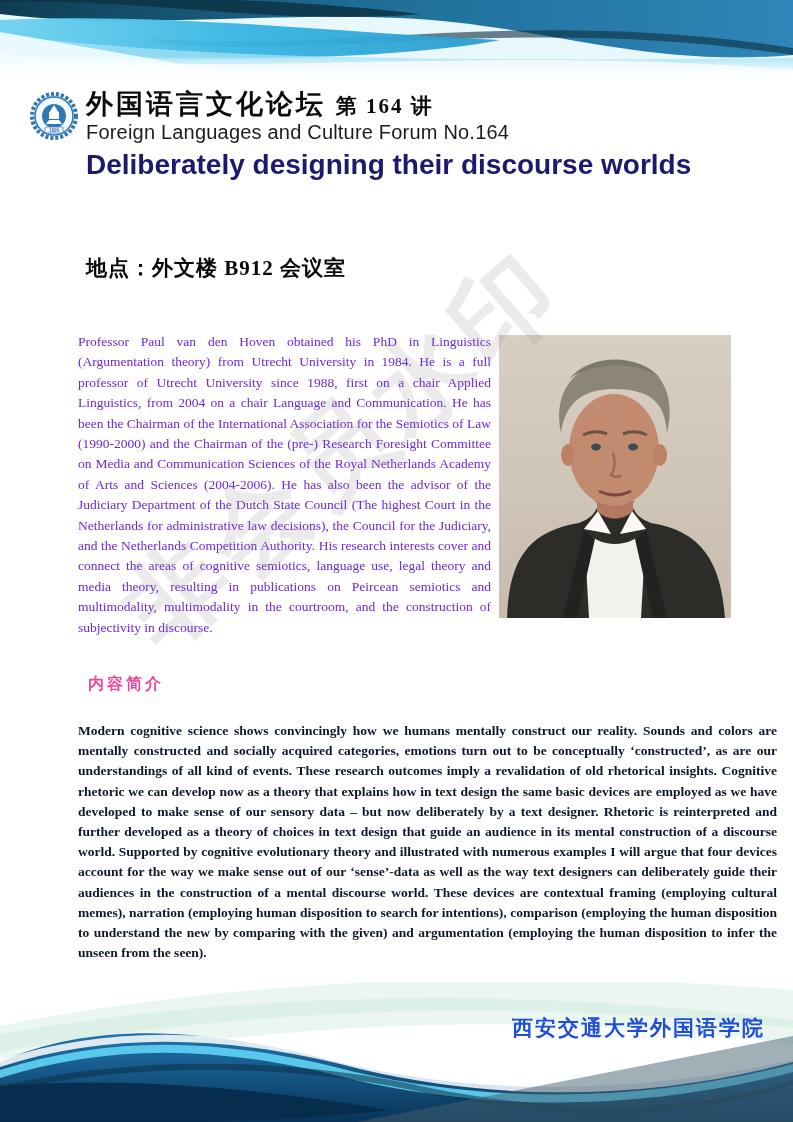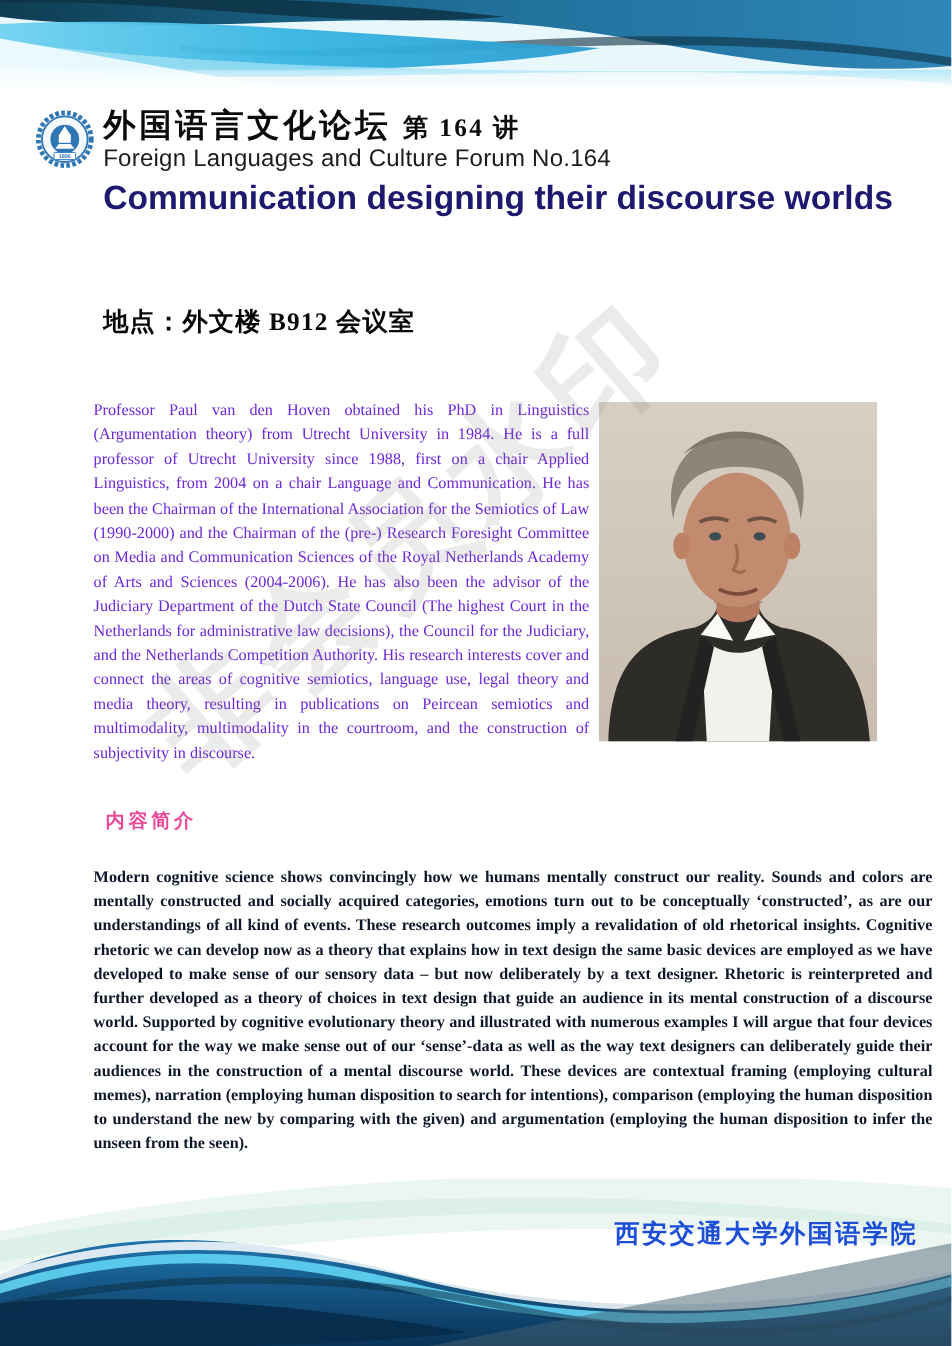--- a/index.html
+++ b/index.html
@@ -113,21 +113,21 @@
       <text x="26" y="44.8" font-size="4.6" text-anchor="middle" fill="#2f76b5" font-family="Liberation Sans, sans-serif" font-weight="bold">1896</text>
     </svg>
   </div>
 
   <div class="forum-title-zh">
     <span>外国语言文化论坛</span>
     <span class="forum-issue">第 164 讲</span>
   </div>
   <div class="forum-title-en">Foreign Languages and Culture Forum No.164</div>
 
-  <div class="lecture-title">Communication designing their discourse worlds</div>
+  <div class="lecture-title">Deliberately designing their discourse worlds</div>
   <div class="venue-line">地点：外文楼 B912 会议室</div>
 
   <div class="bio">Professor Paul van den Hoven obtained his PhD in Linguistics (Argumentation theory) from Utrecht University in 1984. He is a full professor of Utrecht University since 1988, first on a chair Applied Linguistics, from 2004 on a chair Language and Communication. He has been the Chairman of the International Association for the Semiotics of Law (1990-2000) and the Chairman of the (pre-) Research Foresight Committee on Media and Communication Sciences of the Royal Netherlands Academy of Arts and Sciences (2004-2006). He has also been the advisor of the Judiciary Department of the Dutch State Council (The highest Court in the Netherlands for administrative law decisions), the Council for the Judiciary, and the Netherlands Competition Authority.  His research interests cover and connect the areas of cognitive semiotics, language use, legal theory and media theory, resulting in publications on Peircean semiotics and multimodality, multimodality in the courtroom, and the construction of subjectivity in discourse.</div>
 
   <div class="photo">
     <svg viewBox="0 0 232 283">
       <defs>
         <linearGradient id="phBg" x1="0" y1="0" x2="0" y2="1">
           <stop offset="0" stop-color="#d8cfc3"></stop>
           <stop offset="1" stop-color="#c7bcae"></stop>

